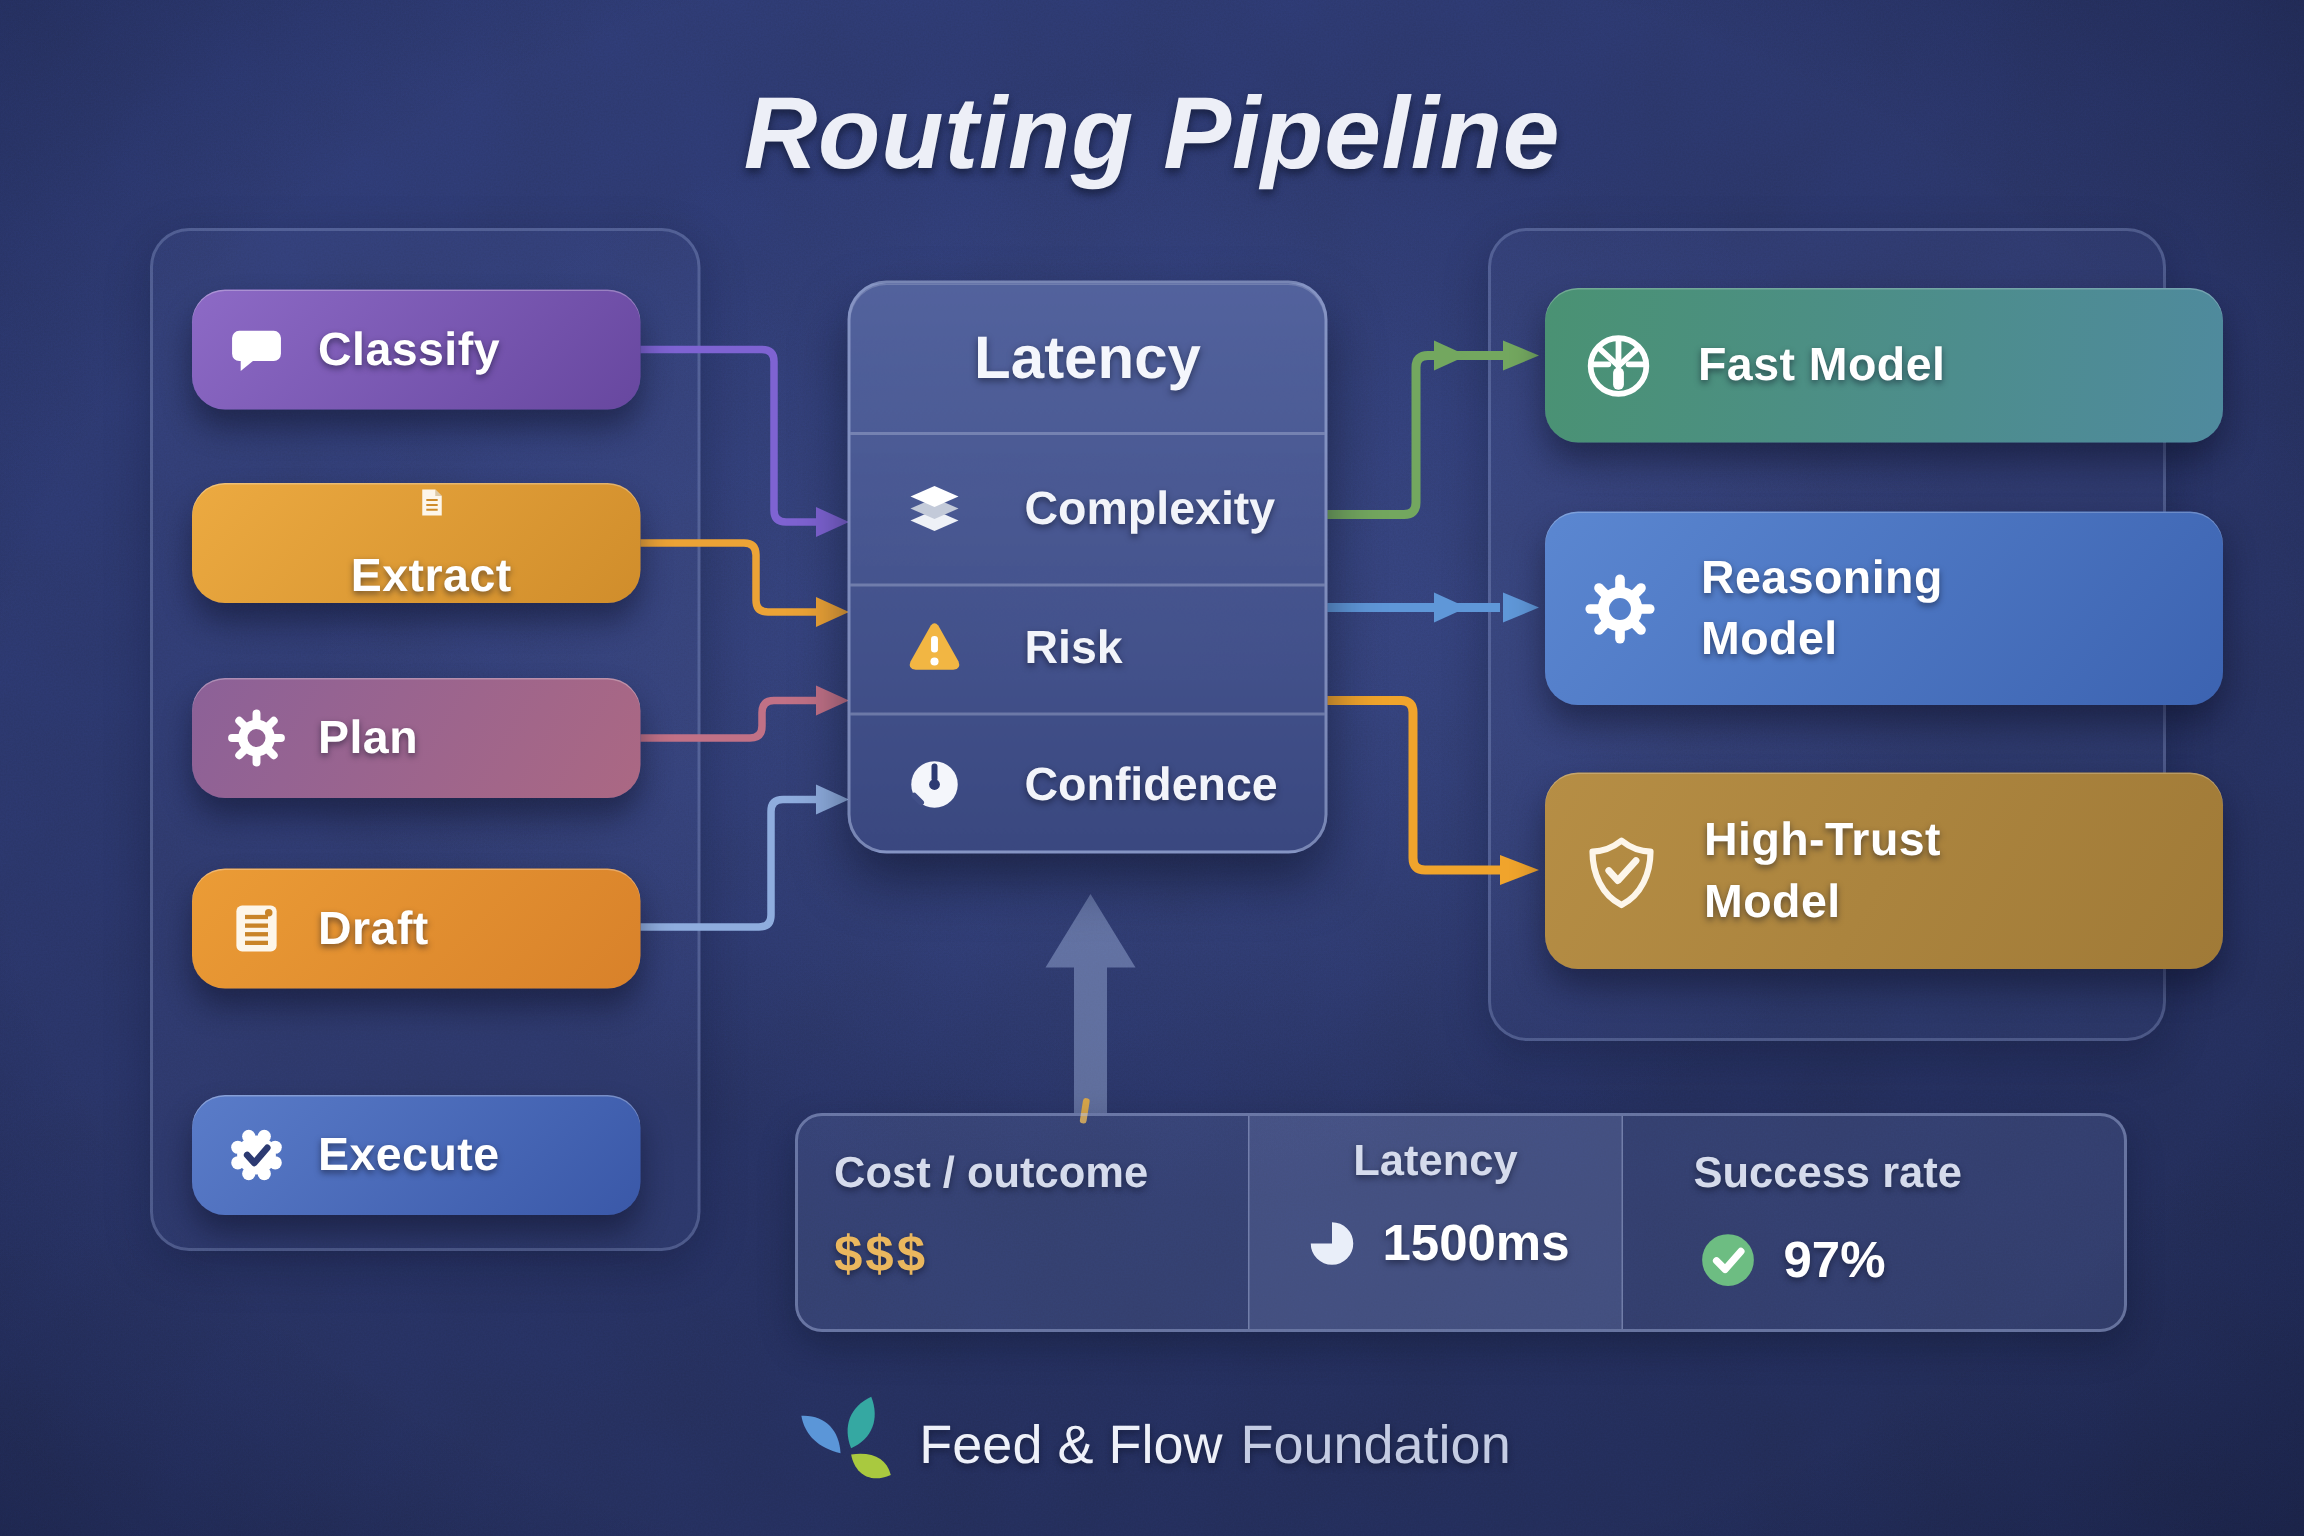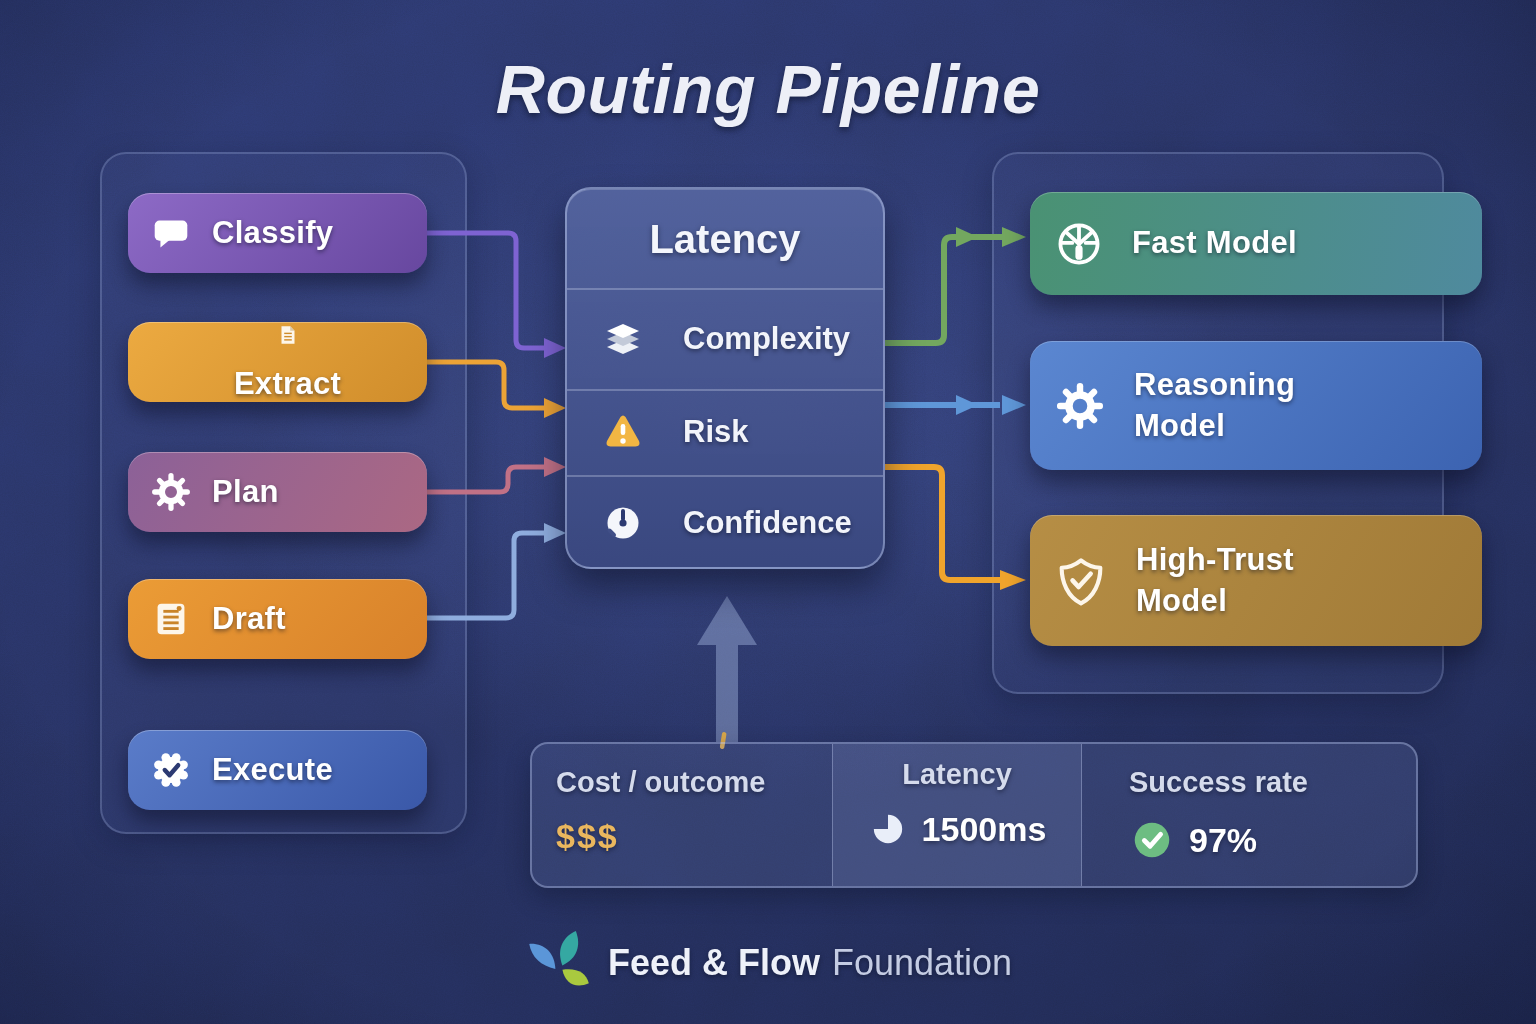--- a/index.html
+++ b/index.html
@@ -88,21 +88,21 @@
   .stat-value{font-size:34px;font-weight:700;color:#fff;text-shadow:0 2px 4px rgba(10,14,32,.5);}
   .v-cost{color:#eab75e;letter-spacing:2px;}
 
   .arrows{position:absolute;inset:0;width:100%;height:100%;pointer-events:none;}
 
   .footer{
     position:absolute;left:0;right:0;top:918px;height:90px;
     display:flex;align-items:center;justify-content:center;gap:16px;
   }
   .brand{font-size:36px;color:#eef1f9;text-shadow:0 2px 4px rgba(10,14,32,.5);}
-  .brand-bold{font-weight:700;text-align:right;}
+  .brand-bold{font-weight:400;text-align:right;}
   .brand-light{font-weight:400;color:#c4cce3;margin-left:12px;}
 </style>
 </head>
 <body>
 
 <div class="canvas">
 
   <svg class="texture">
     <filter id="grain">
         <feTurbulence type="fractalNoise" baseFrequency="0.9" numOctaves="2" seed="7"></feTurbulence>

